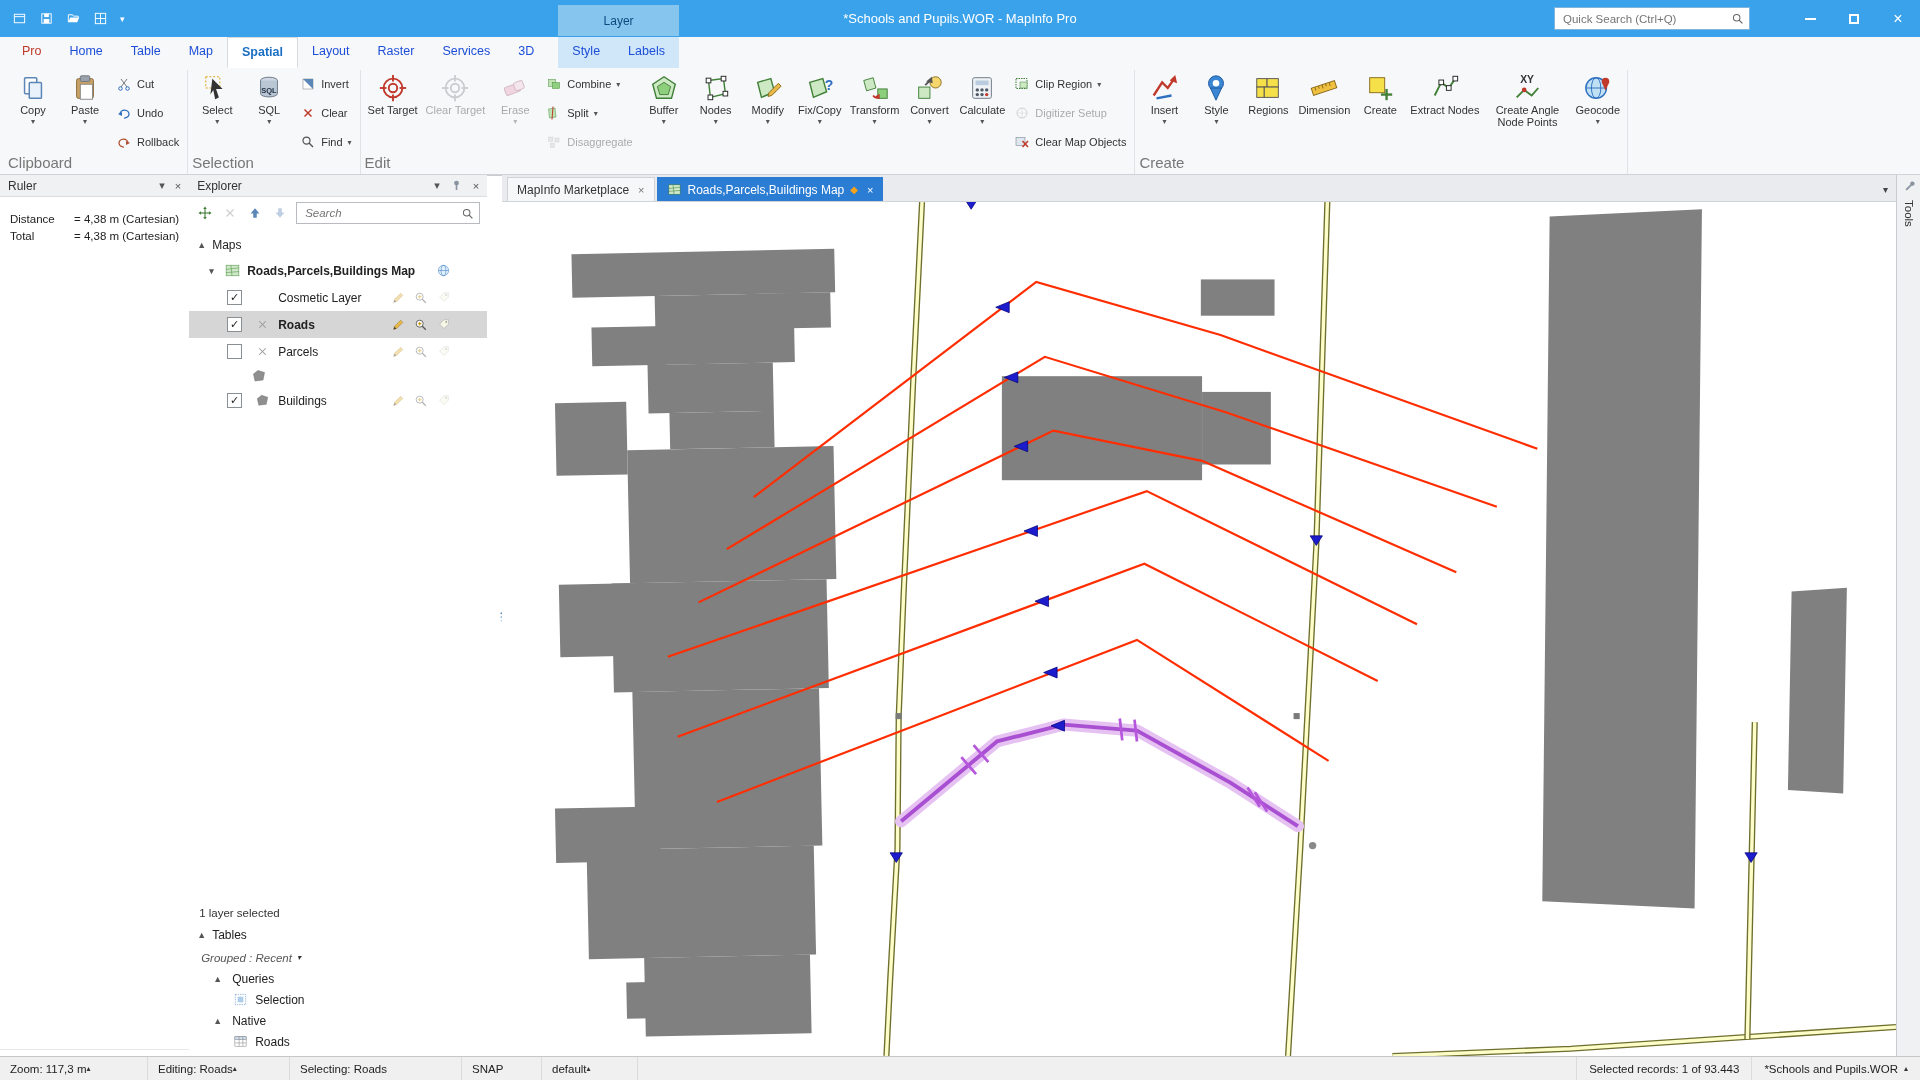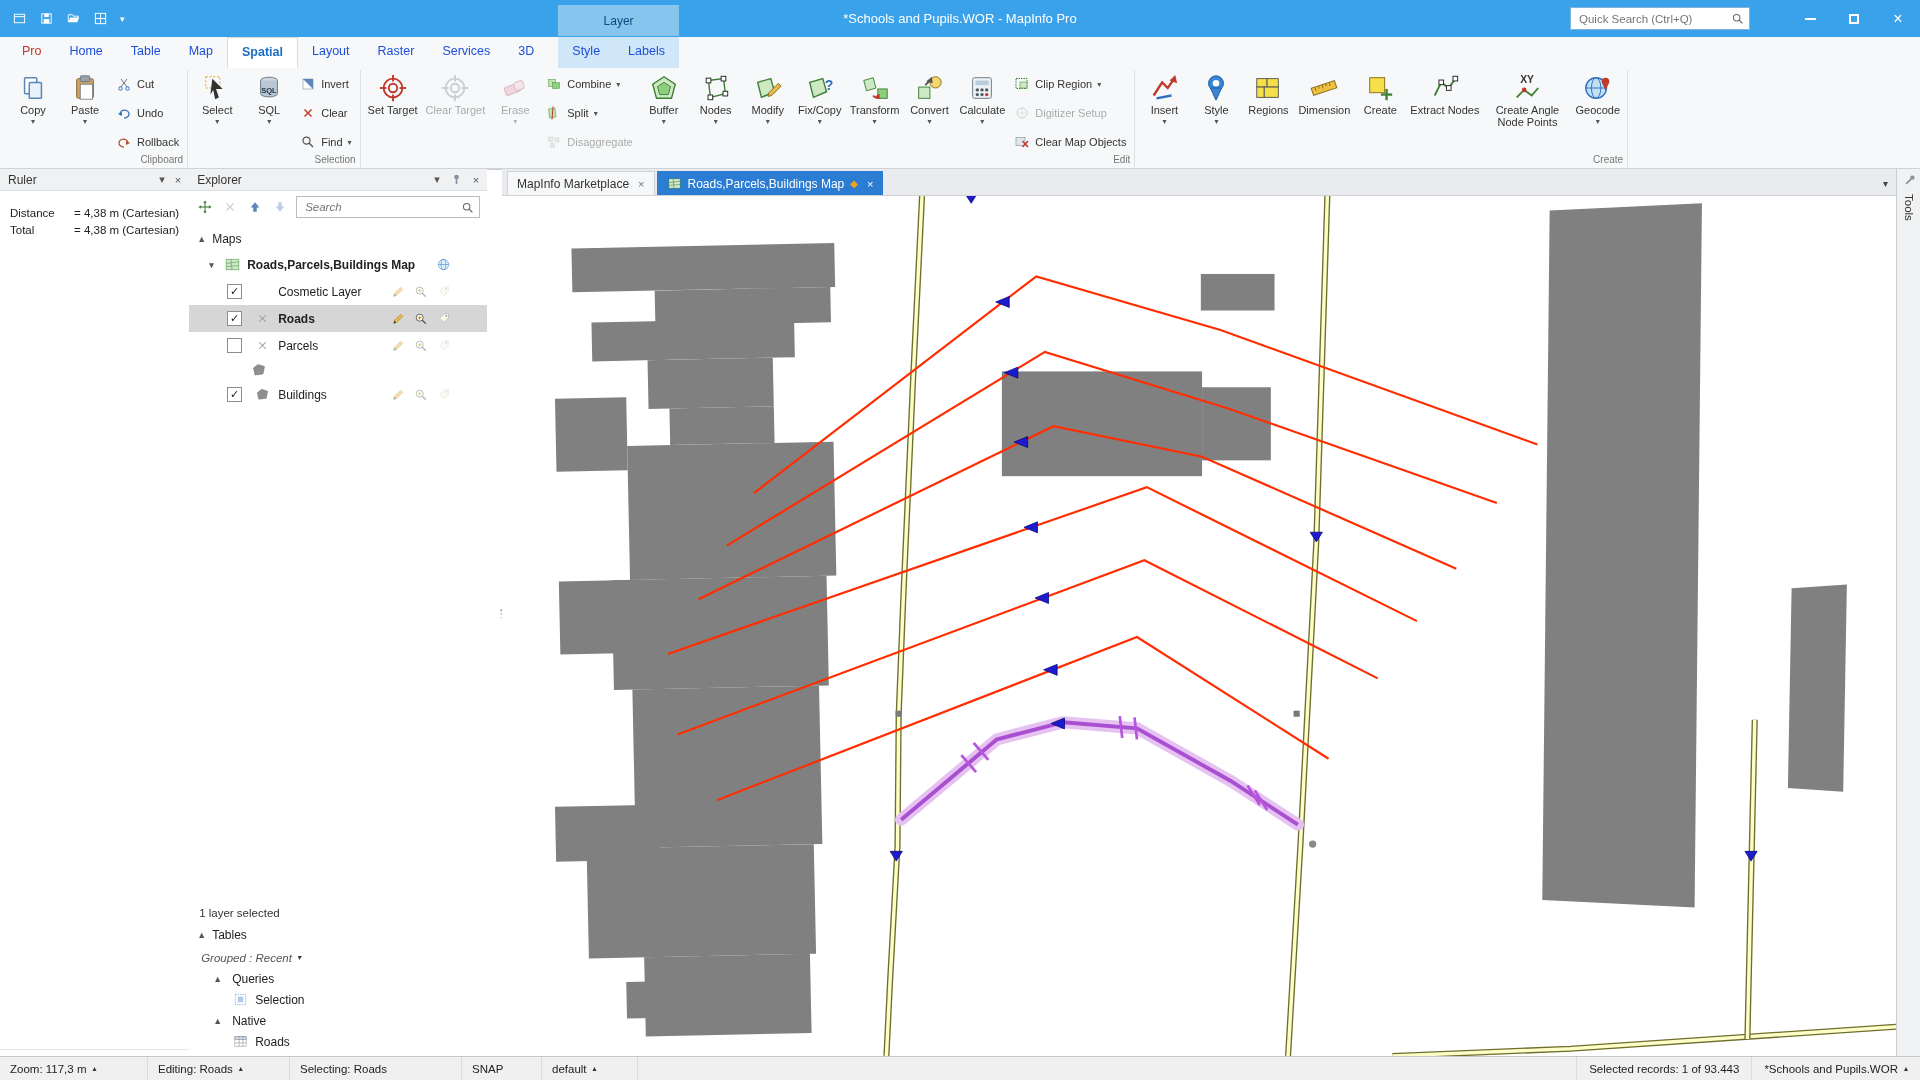--- a/index.html
+++ b/index.html
@@ -16,40 +16,40 @@
   *{box-sizing:border-box;margin:0;padding:0}
   html,body{width:1920px;height:1080px;overflow:hidden}
   body{font-family:"Liberation Sans",sans-serif;color:#222;background:#fff;font-size:12px}
   .app{width:1920px;height:1080px;display:flex;flex-direction:column;position:relative}
 
   
   .titlebar{flex:0 0 37px;background:var(--c-titlebar);display:flex;align-items:center;position:relative}
   .qat{display:flex;align-items:center;gap:12px;padding-left:12px;z-index:3}
   .qatcaret{color:#fff;font-size:9px}
   .tb-title{position:absolute;left:0;right:0;text-align:center;color:#fff;font-size:13px;pointer-events:none}
-  .qsearch{position:absolute;right:170px;top:7px;width:180px;height:23px;background:#fff;border:1px solid #7fb4dd;display:flex;align-items:center;padding:0 5px 0 8px;z-index:3}
+  .qsearch{position:absolute;right:170px;top:7px;width:196px;height:23px;background:#fff;border:1px solid #7fb4dd;display:flex;align-items:center;padding:0 5px 0 8px;z-index:3}
   .qsearch input{flex:1;border:none;outline:none;font-size:11.5px;font-family:inherit;color:#444;min-width:0}
   .winbtns{position:absolute;right:0;top:0;height:100%;display:flex;z-index:3}
   .winbtn{width:44px;height:100%;display:flex;align-items:center;justify-content:center;color:#fff;font-size:16px}
   .glyph-min{width:11px;height:2px;background:#fff;display:block}
   .glyph-max{width:10px;height:10px;border:2px solid #fff;display:block}
 
   
   .tabrow{flex:0 0 30px;background:#f7f8f9;display:flex;align-items:stretch;padding-left:8px;position:relative;z-index:2}
   .rtab{padding:0 14px;line-height:29px;font-size:12.5px;color:#1d4ed8}
   .rtab.pro{color:#c0392b}
   .rtab.active{color:#1a6fc4;font-weight:bold;background:#fff;border:1px solid #d8dbde;border-bottom:1px solid #fff}
   .ctxwrap{display:flex;background:#cfe7f8;position:relative;margin-left:10px}
   .ctxlabel{position:absolute;top:-32px;left:0;width:100%;height:31px;background:#85c5ee;color:#0c4a7e;font-size:12px;display:flex;align-items:center;justify-content:center}
 
   
   .ribbon{flex:0 0 92px;background:#f7f8f9;border-bottom:1px solid #cfd3d7;display:flex;align-items:stretch;padding:2px 4px 0 4px}
   .rgroup{display:flex;flex-direction:column;border-right:1px solid #e0e3e6;padding:0 4px}
   .rgitems{flex:1;display:flex;align-items:flex-start;gap:2px}
-  .rglabel{font-size:10px;color:#777;text-align:right;padding:2px 0 3px}
+  .rglabel{font-size:15px;color:#777;text-align:left;padding:2px 0 3px}
   .bigbtn{width:auto;min-width:50px;max-width:86px;min-height:82px;display:flex;flex-direction:column;align-items:center;padding:3px 3px 0 3px;gap:1px}
   .bigbtn .blabel{font-size:11px;line-height:12px;text-align:center;color:#333}
   .bigbtn .bcaret{font-size:8px;color:#555;line-height:9px}
   .bigbtn.disabled,.smallbtn.disabled{opacity:.4}
   .scol{display:flex;flex-direction:column;gap:13px;padding-top:6px}
   .smallbtn{display:flex;align-items:center;gap:5px;font-size:11px;color:#333;padding:0 4px;white-space:nowrap}
   .scaret{font-size:8px;color:#555}
   .icn{display:block;flex:0 0 auto}
 
   
@@ -111,21 +111,21 @@
   .core{fill:none;stroke:var(--c-purple);stroke-width:3.2;stroke-linejoin:round}
   .hatch{stroke:#b556dd;stroke-width:2.2}
   .mk{fill:var(--c-marker);stroke:#00007a;stroke-width:.6}
   .gs{fill:#7a7a7a}
 
   .toolstrip{flex:0 0 24px;background:#f0f1f2;border-left:1px solid #c9ccce;display:flex;flex-direction:column;align-items:center;padding-top:5px;gap:6px}
   .vtext{writing-mode:vertical-rl;font-size:11.5px;color:#333}
 
   
   .statusbar{flex:0 0 24px;background:#f0f0f0;border-top:1px solid #c5c8cb;display:flex;align-items:stretch;font-size:11.5px;color:#222}
-  .sseg{padding:0 10px;border-right:1px solid #dcdcdc;display:flex;align-items:center;gap:6px}
+  .sseg{padding:0 10px;border-right:1px solid #dcdcdc;display:flex;align-items:center;}
   .rseg{padding:0 12px;border-left:1px solid #dcdcdc;display:flex;align-items:center;gap:6px}
   .upcaret{font-size:8px;color:#333}
   .w1{width:148px}.w2{width:142px}.w3{width:172px}.w4{width:80px}.w5{width:96px}
   .sspacer{flex:1}
 </style>
 </head>
 <body>
 
 <div class="app">
 

